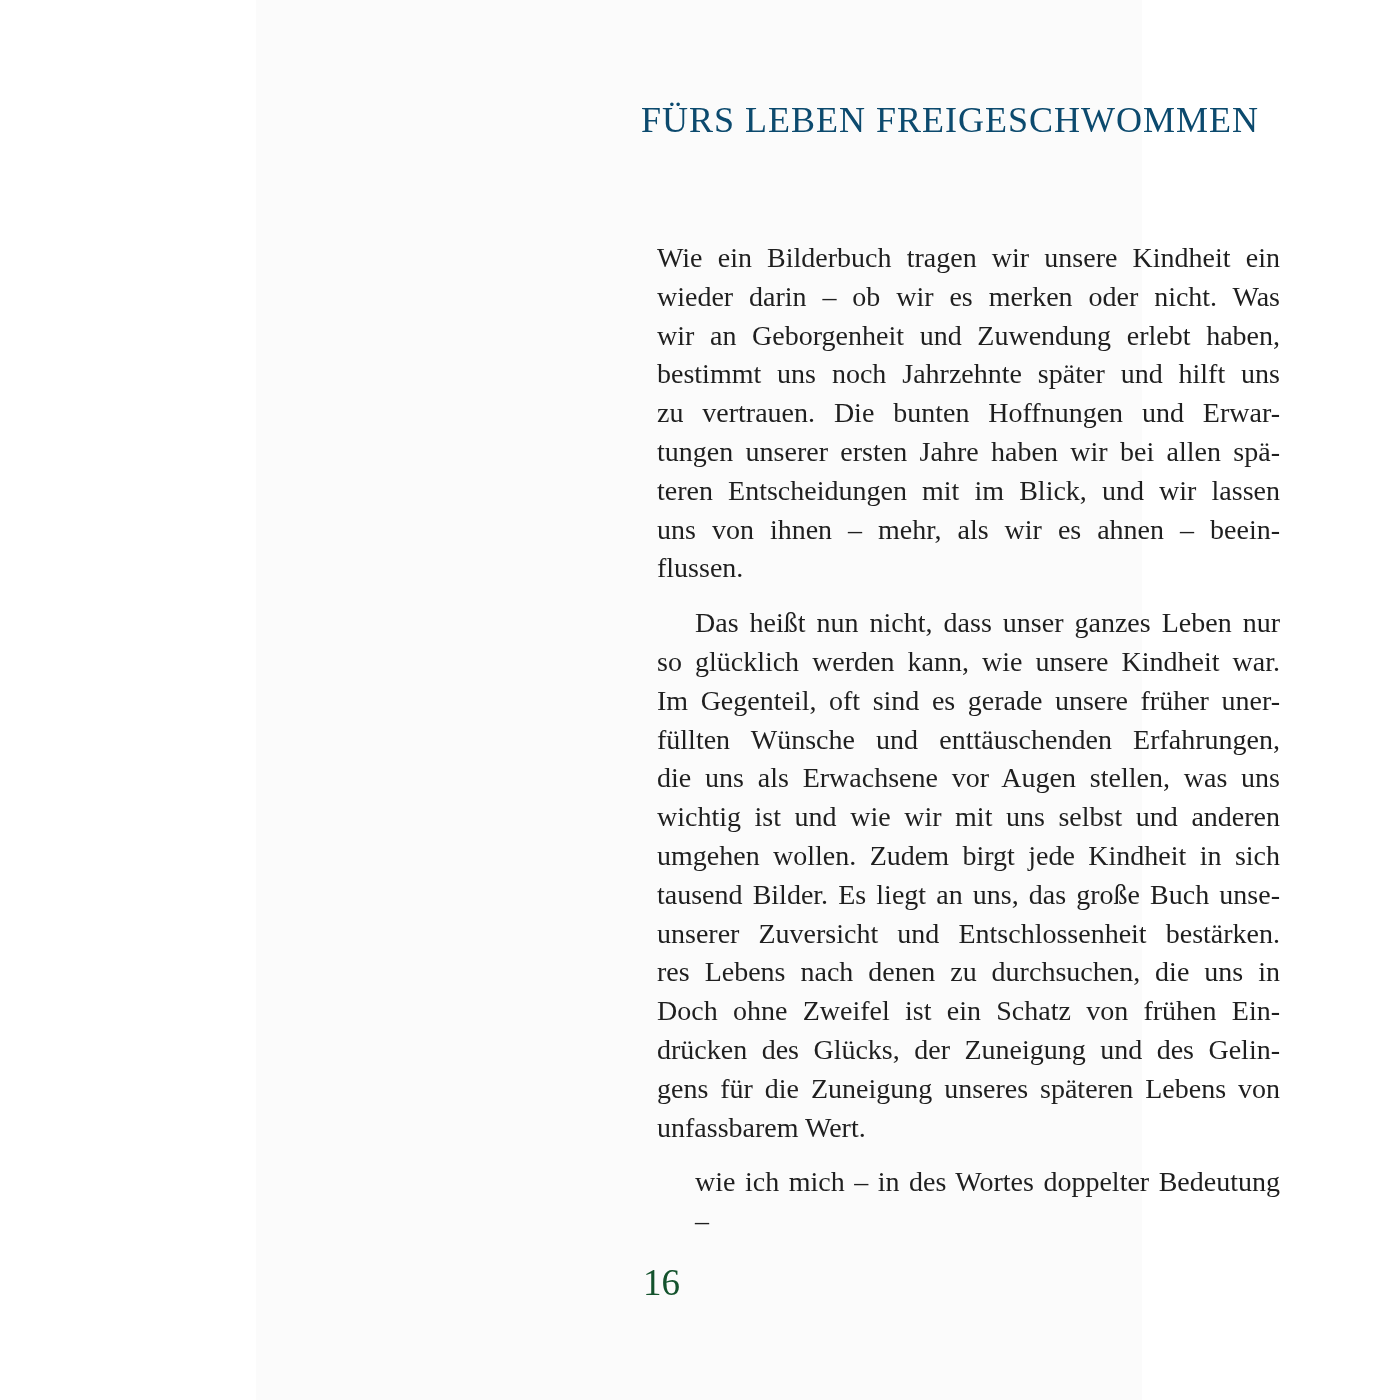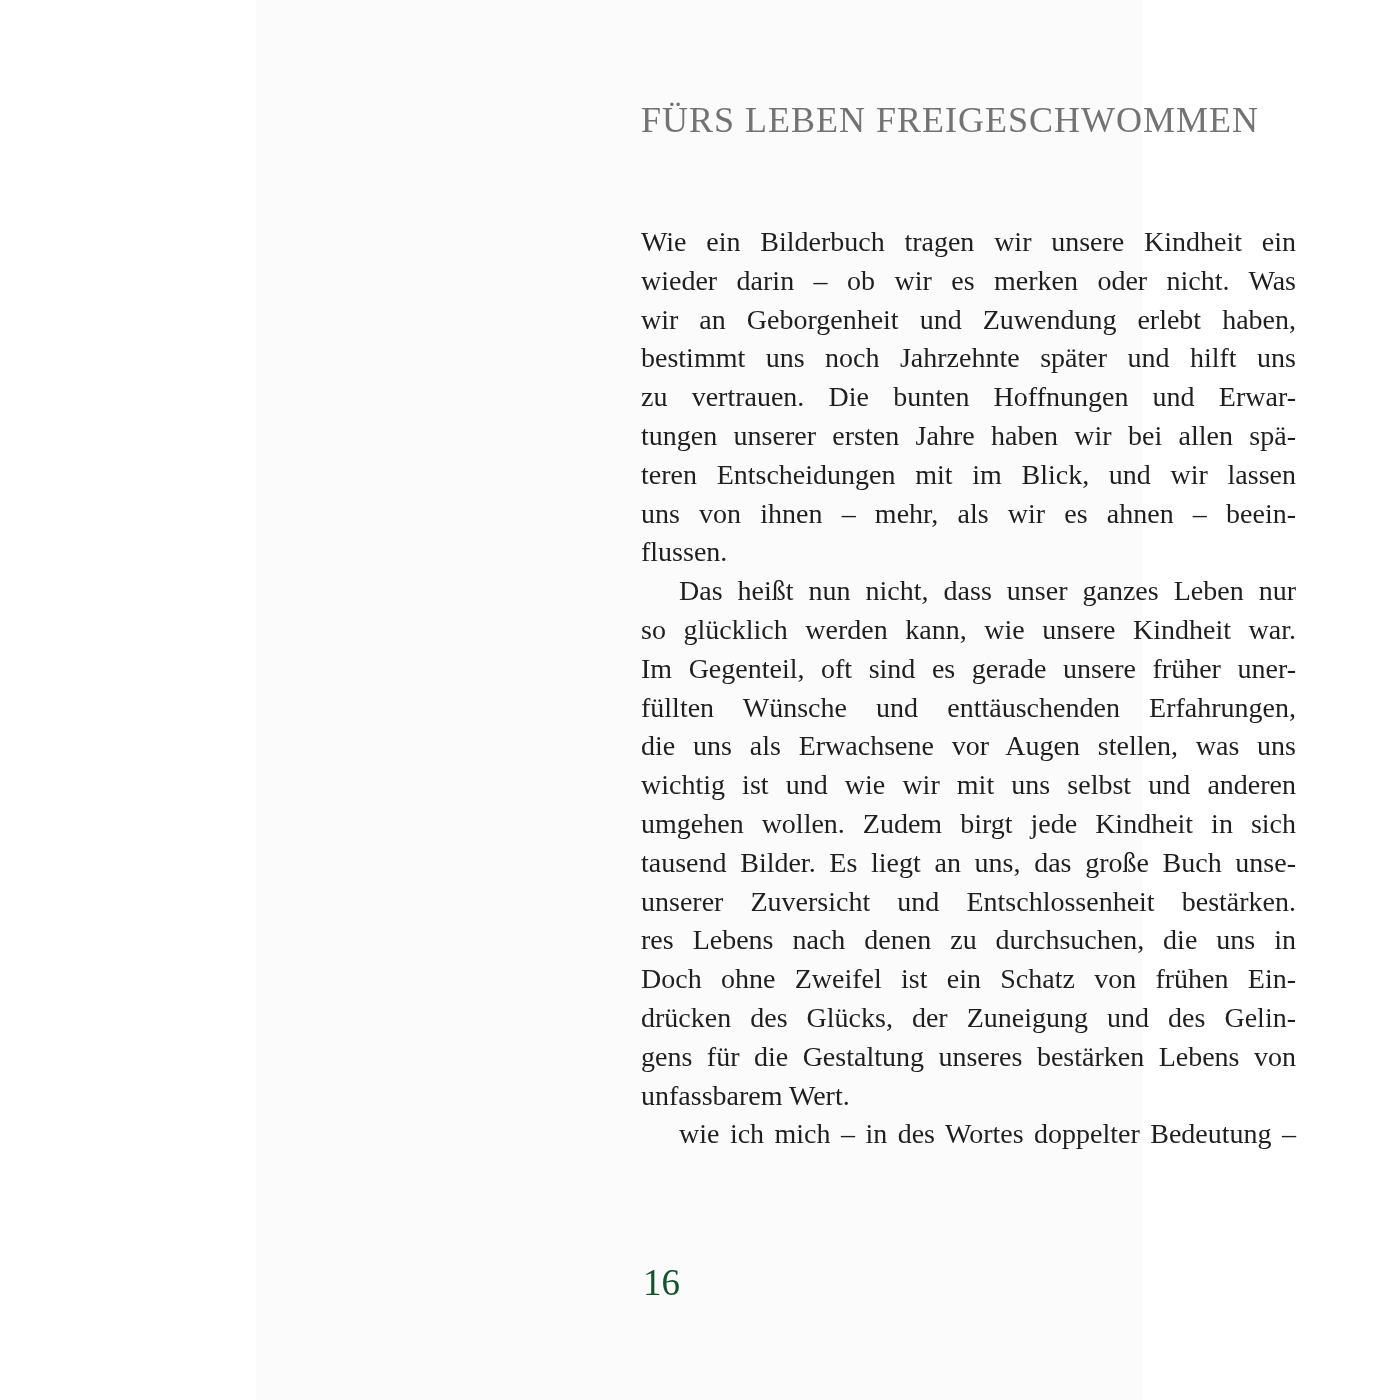--- a/index.html
+++ b/index.html
@@ -24,32 +24,32 @@
     background: #fbfbfb;
   }
   .chapter-heading {
     position: absolute;
     left: 385px;
     top: 101px;
     width: 700px;
     font-size: 36px;
     line-height: 1.1;
     letter-spacing: 1px;
-    color: #737373;
+    color: #0c4a6e;
     white-space: nowrap;
   }
   .text-block {
     position: absolute;
     left: 385px;
     top: 223px;
     width: 655px;
     color: #1f1f1f;
   }
   .para {
-    margin: 0;
+    margin: 16px;
     padding: 0;
   }
   .line {
     font-size: 28px;
     line-height: 38.8px;
     text-align: justify;
     text-align-last: justify;
     white-space: normal;
     color: #1f1f1f;
   }
@@ -93,21 +93,21 @@
           <div class="line">Im Gegenteil, oft sind es gerade unsere früher uner-</div>
           <div class="line">füllten Wünsche und enttäuschenden Erfahrungen,</div>
           <div class="line">die uns als Erwachsene vor Augen stellen, was uns</div>
           <div class="line">wichtig ist und wie wir mit uns selbst und anderen</div>
           <div class="line">umgehen wollen. Zudem birgt jede Kindheit in sich</div>
           <div class="line">tausend Bilder. Es liegt an uns, das große Buch unse-</div>
           <div class="line">unserer Zuversicht und Entschlossenheit bestärken.</div>
           <div class="line">res Lebens nach denen zu durchsuchen, die uns in</div>
           <div class="line">Doch ohne Zweifel ist ein Schatz von frühen Ein-</div>
           <div class="line">drücken des Glücks, der Zuneigung und des Gelin-</div>
-          <div class="line">gens für die Gestaltung unseres bestärken Lebens von</div>
+          <div class="line">gens für die Zuneigung unseres späteren Lebens von</div>
           <div class="line para-end">unfassbarem Wert.</div>
         </div>
         <div class="para indent">
           <div class="line">wie ich mich – in des Wortes doppelter Bedeutung –</div>
         </div>
       </div>
 
     <div class="page-number">16</div>
   </div>
 </div>

